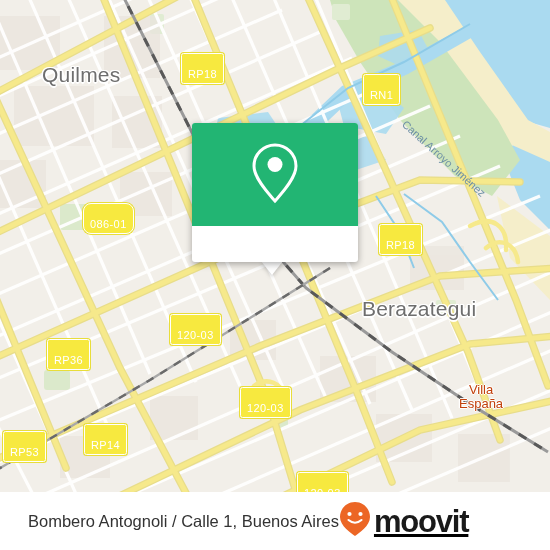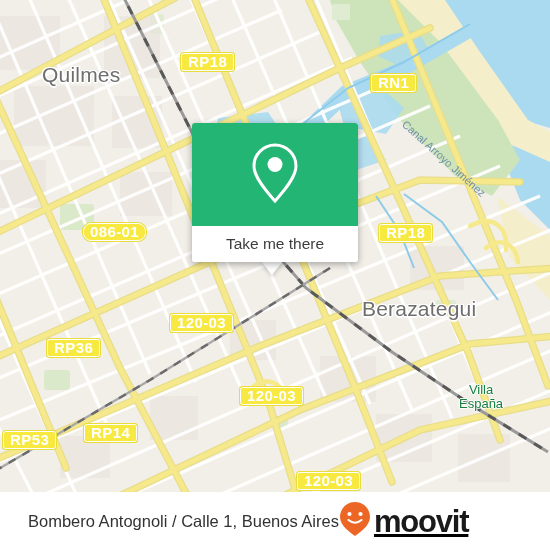--- a/index.html
+++ b/index.html
@@ -35,41 +35,41 @@
     letter-spacing: 0.2px;
     white-space: nowrap;
     text-shadow:
        1.5px 0 0 rgba(255,255,255,.95), -1.5px 0 0 rgba(255,255,255,.95),
        0 1.5px 0 rgba(255,255,255,.95), 0 -1.5px 0 rgba(255,255,255,.95),
        1px 1px 0 rgba(255,255,255,.95), -1px -1px 0 rgba(255,255,255,.95),
        1px -1px 0 rgba(255,255,255,.95), -1px 1px 0 rgba(255,255,255,.95);
   }
   .town-label {
     position: absolute;
-    color: #15803d;
+    color: #c2410c;
     font-size: 13px;
     line-height: 14px;
     text-align: center;
     white-space: nowrap;
     text-shadow:
        1.2px 0 0 rgba(255,255,255,.95), -1.2px 0 0 rgba(255,255,255,.95),
        0 1.2px 0 rgba(255,255,255,.95), 0 -1.2px 0 rgba(255,255,255,.95);
   }
 
   
   .shield {
     position: absolute;
     background: #f7e93f;
     border: 1.5px solid #ffffff;
     border-radius: 2.5px;
     color: #ffffff;
-    font-size: 15px;
-    font-weight: bold;
+    font-size: 11px;
+    font-weight: normal;
     letter-spacing: .4px;
-    padding: 1px 6px 2px 6px;
+    padding: 14px 6px 2px 6px;
     line-height: 13px;
     white-space: nowrap;
     box-shadow: 0 0 0 1px #e8dd3a;
   }
 
   
   #popup {
     position: absolute;
     left: 192px; top: 123px;
     width: 166px; height: 139px;
@@ -288,43 +288,40 @@
 
     <div class="town-label" style="left:459px; top:383px;">
       <div>Villa</div>
       <div>España</div>
     </div>
 
     <div style="position:absolute; left:408px; top:118px; transform:rotate(42deg);
                 transform-origin:0 0; color:#6d8fa5; font-size:11px; white-space:nowrap;">Canal Arroyo Jiménez</div>
 
     <div class="shield" style="left:181px; top:53px;">RP18</div>
-    <div class="shield" style="left:371px; top:74px;">RN1</div>
-    <div class="shield" style="left:83px;  top:223px;border-radius:8px;">086-01</div>
+    <div class="shield" style="left:363px; top:74px;">RN1</div>
+    <div class="shield" style="left:83px;  top:203px;border-radius:8px;">086-01</div>
     <div class="shield" style="left:379px; top:224px;">RP18</div>
     <div class="shield" style="left:170px; top:314px;">120-03</div>
     <div class="shield" style="left:47px;  top:339px;">RP36</div>
     <div class="shield" style="left:240px; top:387px;">120-03</div>
     <div class="shield" style="left:3px;   top:431px;">RP53</div>
     <div class="shield" style="left:84px;  top:424px;">RP14</div>
     <div class="shield" style="left:297px; top:472px;">120-03</div>
 
     <div id="popup-tail"></div>
 
     <div id="popup">
       <div id="popup-header">
         <span>
           <svg width="52" height="66" viewBox="0 0 52 66" fill="none">
             <path d="M26 5 C14.4 5 5 14.4 5 26 C5 38.5 20 54 26 61 C32 54 47 38.5 47 26 C47 14.4 37.6 5 26 5 Z" stroke="#ffffff" stroke-width="3" fill="none"></path>
             <circle cx="26" cy="24.5" r="7.5" fill="#ffffff"></circle>
           </svg>
         </span>
-      </div>
-      <div id="popup-footer">
-        <span>Take me there</span>
       </div>
     </div>
 
   </div>
 
   <div id="footer">
     <div id="footer-title">Bombero Antognoli / Calle 1, Buenos Aires</div>
     <div id="brand">
       <span>
         <svg width="32" height="36" viewBox="0 0 32 36">

